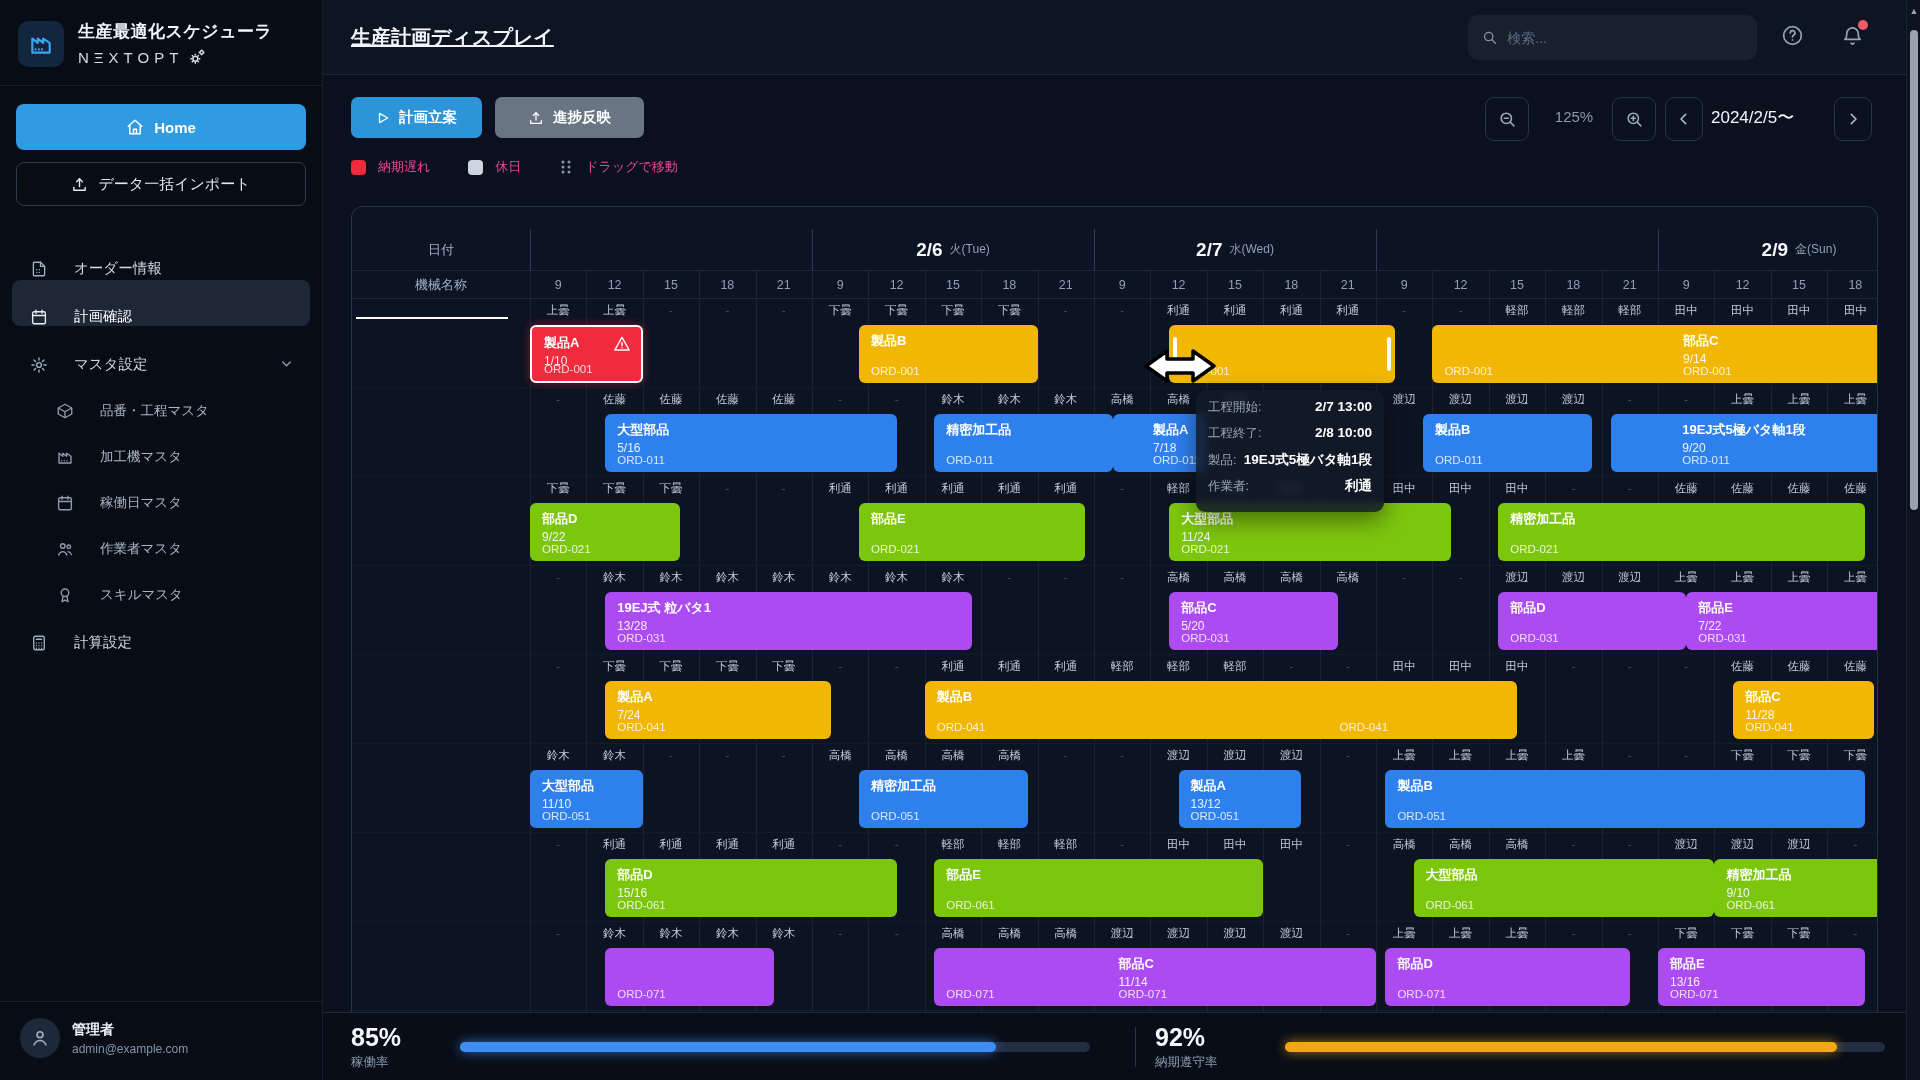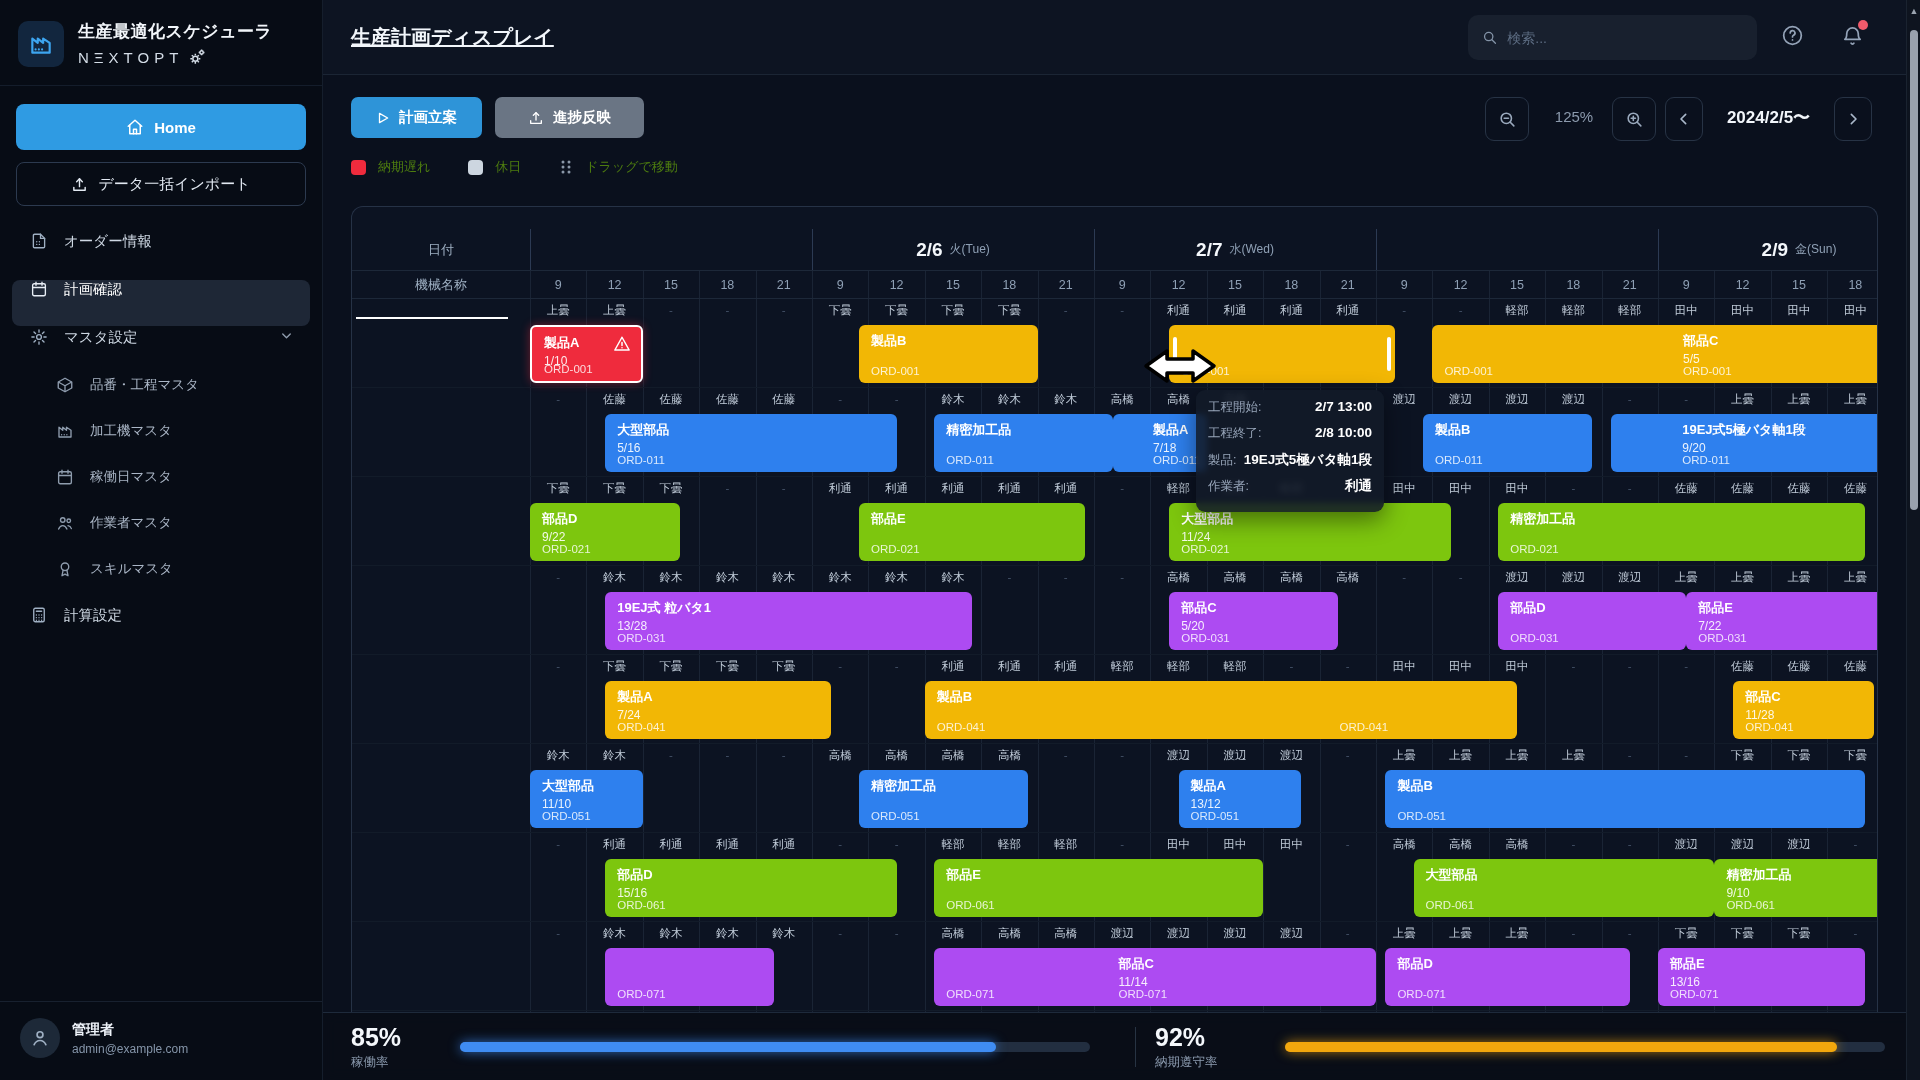--- a/index.html
+++ b/index.html
@@ -14,21 +14,21 @@
   .logo-box { width:46px; height:46px; border-radius:10px; background:#12263e;
     display:flex; align-items:center; justify-content:center; flex:0 0 auto; }
   .brand-title { font-size:17px; font-weight:bold; color:#f2f6fa; letter-spacing:0.5px; }
   .brand-sub { margin-top:4px; font-size:15px; color:#d4dde7; letter-spacing:5px; font-weight:300;
     display:flex; align-items:center; gap:4px; }
   .side-btn { margin:0 16px; border-radius:8px; display:flex; align-items:center; justify-content:center;
     gap:10px; font-size:15px; cursor:pointer; }
   .home-btn { margin-top:18px; height:46px; background:#2f9be3; color:#fff; font-weight:bold; }
   .import-btn { margin-top:12px; height:44px; background:transparent; border:1px solid #2c3a4f; color:#e2e9f2; }
   .nav { margin-top:26px; }
-  .nav-item { display:flex; align-items:flex-start; gap:16px; height:46px; padding:0 18px; margin:2px 12px;
+  .nav-item { display:flex; align-items:flex-end; gap:26px; height:46px; padding:0 18px; margin:2px 12px;
     border-radius:8px; color:#cfd9e4; font-size:14.5px; cursor:pointer; position:relative; }
   .nav-item.active { background:#1e2736; color:#fff; }
   .nav-item.sub { padding-left:44px; font-size:13.5px; color:#aab6c6; height:44px; }
   .nav-item .chev { position:absolute; right:16px; }
   .nav-item svg { flex:0 0 auto; }
   .user-block { position:absolute; left:0; bottom:0; width:100%; padding:16px 20px 22px 20px;
     border-top:1px solid #18212f; display:flex; align-items:center; gap:12px; }
   .avatar { width:40px; height:40px; border-radius:50%; background:#1d2938; display:flex;
     align-items:center; justify-content:center; }
   .user-name { font-size:14px; color:#eef3f9; font-weight:bold; }
@@ -48,26 +48,26 @@
   .bell-dot { position:absolute; right:-4px; top:-4px; width:10px; height:10px; border-radius:50%; background:#ef5a6b; }
 
   
   .tb-btn { position:absolute; top:97px; height:41px; border-radius:7px; display:flex; align-items:center;
     justify-content:center; gap:9px; font-size:14.5px; font-weight:bold; color:#fff; cursor:pointer; }
   .plan-btn { left:28px; width:131px; background:#2e94d8; }
   .prog-btn { left:172px; width:149px; background:#6a7584; }
   .sq-btn { position:absolute; top:97px; width:44px; height:44px; border:1px solid #273345; border-radius:9px;
     background:transparent; display:flex; align-items:center; justify-content:center; cursor:pointer; }
   .zoom-level { position:absolute; top:108px; left:1216px; width:70px; text-align:center; font-size:15px; color:#8b99ac; }
-  .date-range { position:absolute; top:106px; left:1388px; width:115px; text-align:center; font-size:17px;
-    font-weight:bold; color:#f2f6fb; }
+  .date-range { position:absolute; top:106px; left:1388px; width:115px; text-align:left; font-size:17px;
+    font-weight:normal; color:#f2f6fb; }
 
   
   .legend { position:absolute; top:158px; left:28px; display:flex; align-items:center; gap:12px;
-    font-size:13px; color:#4d7c0f; }
+    font-size:13px; color:#ec4899; }
   .sw { width:15px; height:15px; border-radius:4px; display:inline-block; }
   .legend .gap { width:14px; }
 
   
   .gantt { position:absolute; left:28px; top:206px; width:1527px; height:806px; overflow:hidden;
     border:1px solid #263246; border-bottom:none; border-radius:12px 12px 0 0; background:#0c1322; }
   .g-inner { position:relative; width:1588px; height:100%; }
   .g-dates { position:absolute; left:0; top:22px; height:41px; width:100%; }
   .g-dates .lbl, .g-ticks .lbl { position:absolute; left:0; top:0; width:178px; height:100%;
     display:flex; align-items:center; justify-content:center; color:#9fb0c3; font-size:13px; }
@@ -458,21 +458,21 @@
           </div>
           <div class="bar y" style="left: 817.2px; width: 225.6px;">
             <div class="bar-ord" style="left: calc(0% + 12px);">ORD-001</div>
             <div class="rs-handle left"></div>
             <div class="rs-handle"></div>
           </div>
           <div class="bar y" style="left: 1080.4px; width: 507.6px;">
             <div class="bar-ord" style="left: calc(0% + 12px);">ORD-001</div>
             <div class="bar-label" style="left: 47%;">
               <div class="bar-name">部品C</div>
-              <div class="bar-qty">5/5</div>
+              <div class="bar-qty">9/14</div>
             </div>
             <div class="bar-ord" style="left: calc(47% + 12px);">ORD-001</div>
           </div>
         </div>
         <div class="g-names" style="top: 181px;">
           <div class="g-name dash" style="left: 178px; width: 56.4px;">-</div>
           <div class="g-name" style="left: 234.4px; width: 56.4px;">佐藤</div>
           <div class="g-name" style="left: 290.8px; width: 56.4px;">佐藤</div>
           <div class="g-name" style="left: 347.2px; width: 56.4px;">佐藤</div>
           <div class="g-name" style="left: 403.6px; width: 56.4px;">佐藤</div>

